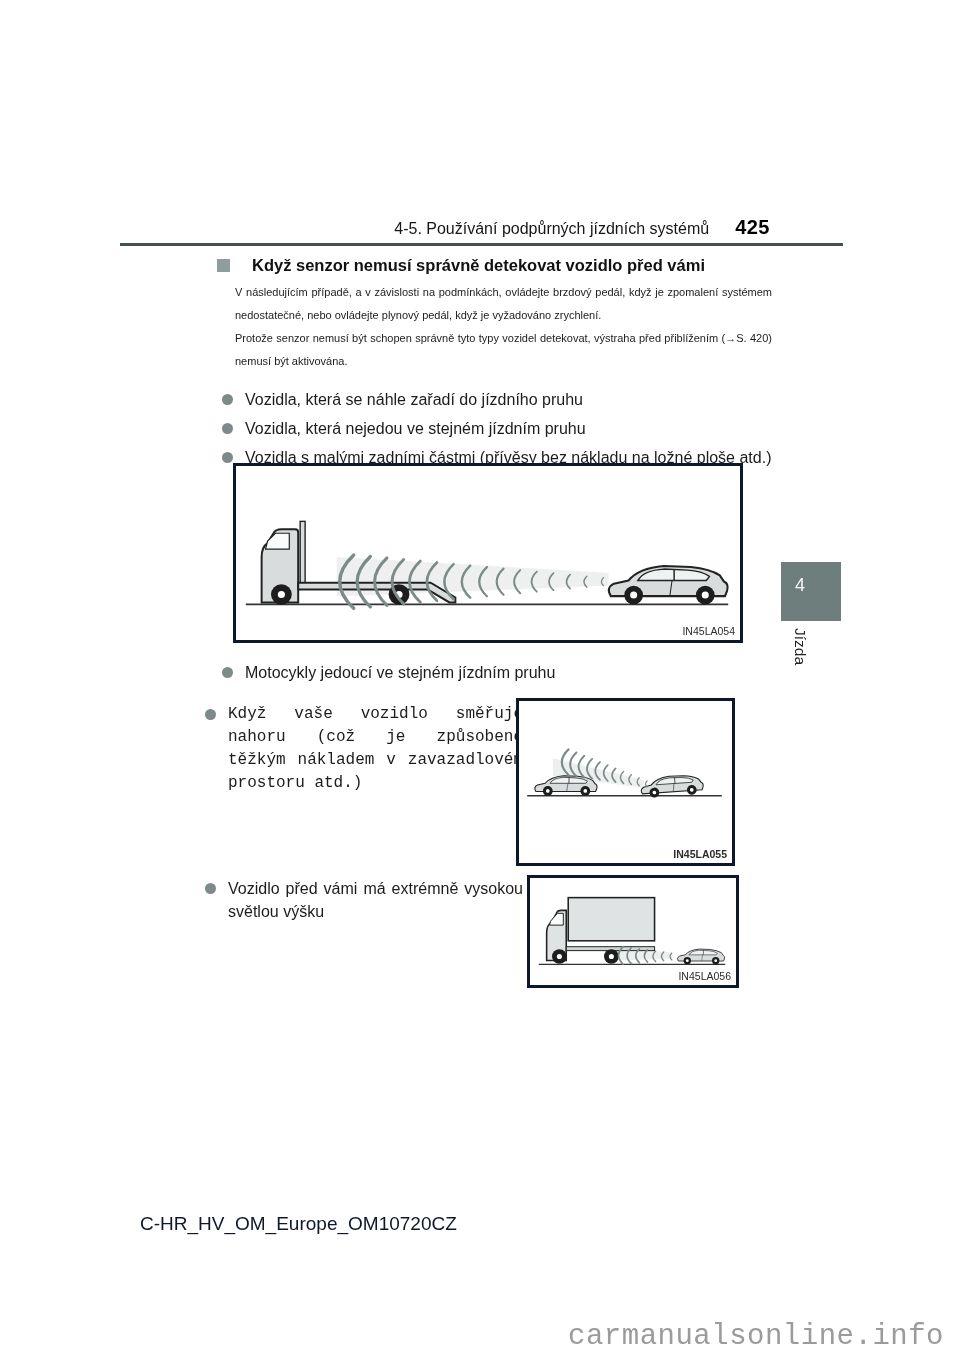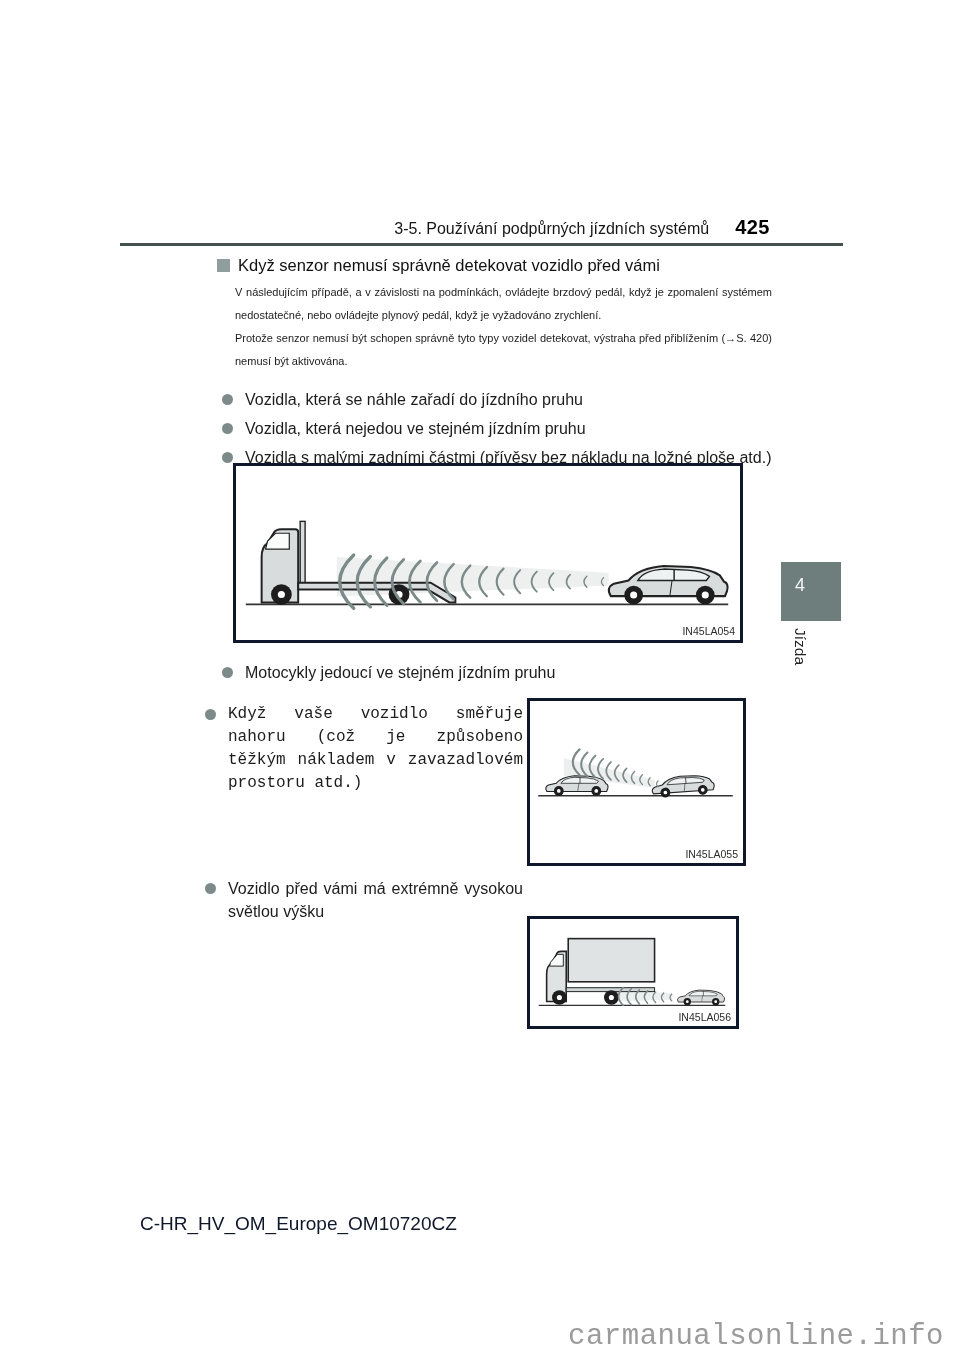--- a/index.html
+++ b/index.html
@@ -11,43 +11,43 @@
 
   
   .header-row{top:216px;left:0;width:770px;display:flex;justify-content:flex-end;align-items:baseline;gap:26px;}
   .header-section{font-size:16px;color:#161616;}
   .header-page{font-size:20px;font-weight:bold;color:#000000;letter-spacing:.5px;}
   .header-rule{top:243px;left:120px;width:723px;height:3px;background:#45514f;}
 
   
   .sec-head{top:256px;left:217px;display:flex;align-items:flex-start;gap:8px;}
   .sec-square{width:13px;height:13px;background:#8f9d9c;margin-top:3px;flex:0 0 auto;}
-  .sec-title{font-size:16.5px;font-weight:normal;color:#111;}
+  .sec-title{font-size:16.5px;font-weight:bold;color:#111;margin-left:14px;}
 
   
   .para-block{top:281px;left:235px;width:537px;font-size:11px;line-height:23px;text-align:justify;}
   .para-block p{margin:0;}
 
   ul.dotlist{list-style:none;margin:17px;padding:0;}
   ul.dotlist li{position:relative;padding-left:23px;margin-bottom:7px;font-size:16px;line-height:22px;}
   .dot{position:absolute;left:0;top:5px;width:11px;height:11px;border-radius:50%;background:#7c8b8a;}
 
   .list1{top:372px;left:205px;width:570px;}
   .list2{top:645px;left:205px;width:580px;}
   .side-bullet{left:205px;width:318px;font-size:16px;line-height:23px;}
   .side-bullet .txt{display:block;padding-left:23px;text-align:justify;}
   .sb1{top:703px;font-family:Liberation Mono, monospace;}
   .sb2{top:877px;}
   .side-bullet .dot{top:6px;}
 
   
   .figure{border:3px solid #0f172a;background:#fff;}
   .fig1{top:463px;left:233px;width:504px;height:174px;}
-  .fig2{top:698px;left:527px;width:213px;height:162px;}
-  .fig3{top:875px;left:527px;width:206px;height:107px;margin-top:41px;}
+  .fig2{top:698px;left:516px;width:213px;height:162px;font-weight:bold;}
+  .fig3{top:875px;left:527px;width:206px;height:107px;}
   .fig-label{position:absolute;right:5px;bottom:3px;font-size:10.5px;color:#2c2c2c;}
   .figure svg{display:block;}
 
   
   .tab-box{top:562px;left:781px;width:60px;height:59px;background:#6e7e7c;}
   .tab-num{position:absolute;left:14px;top:13px;color:#f4f6f6;font-size:18px;}
   .tab-label{top:628px;left:809px;font-size:15.5px;color:#222;transform:rotate(90deg);transform-origin:0 0;white-space:nowrap;}
 
   
   .footer-code{top:1213px;left:140px;font-size:19px;color:#0f172a;}
@@ -65,21 +65,21 @@
       <path d="M64,21 L62,35" stroke="#222" stroke-width="1"></path>
       <circle cx="27" cy="35" r="9" fill="#1d1d1d"></circle>
         <circle cx="27" cy="35" r="3.4" fill="#fff"></circle>
       <circle cx="96" cy="35" r="9" fill="#1d1d1d"></circle>
         <circle cx="96" cy="35" r="3.4" fill="#fff"></circle>
     </g>
   </defs>
 </svg>
 
 <div class="abs header-row">
-  <span class="header-section">3-5. Používání podpůrných jízdních systémů</span>
+  <span class="header-section">4-5. Používání podpůrných jízdních systémů</span>
   <span class="header-page">425</span>
 </div>
 <div class="abs header-rule"></div>
 
 <div class="abs sec-head">
   <span class="sec-square"></span>
   <span class="sec-title">Když senzor nemusí správně detekovat vozidlo před vámi</span>
 </div>
 
 <div class="abs para-block">

